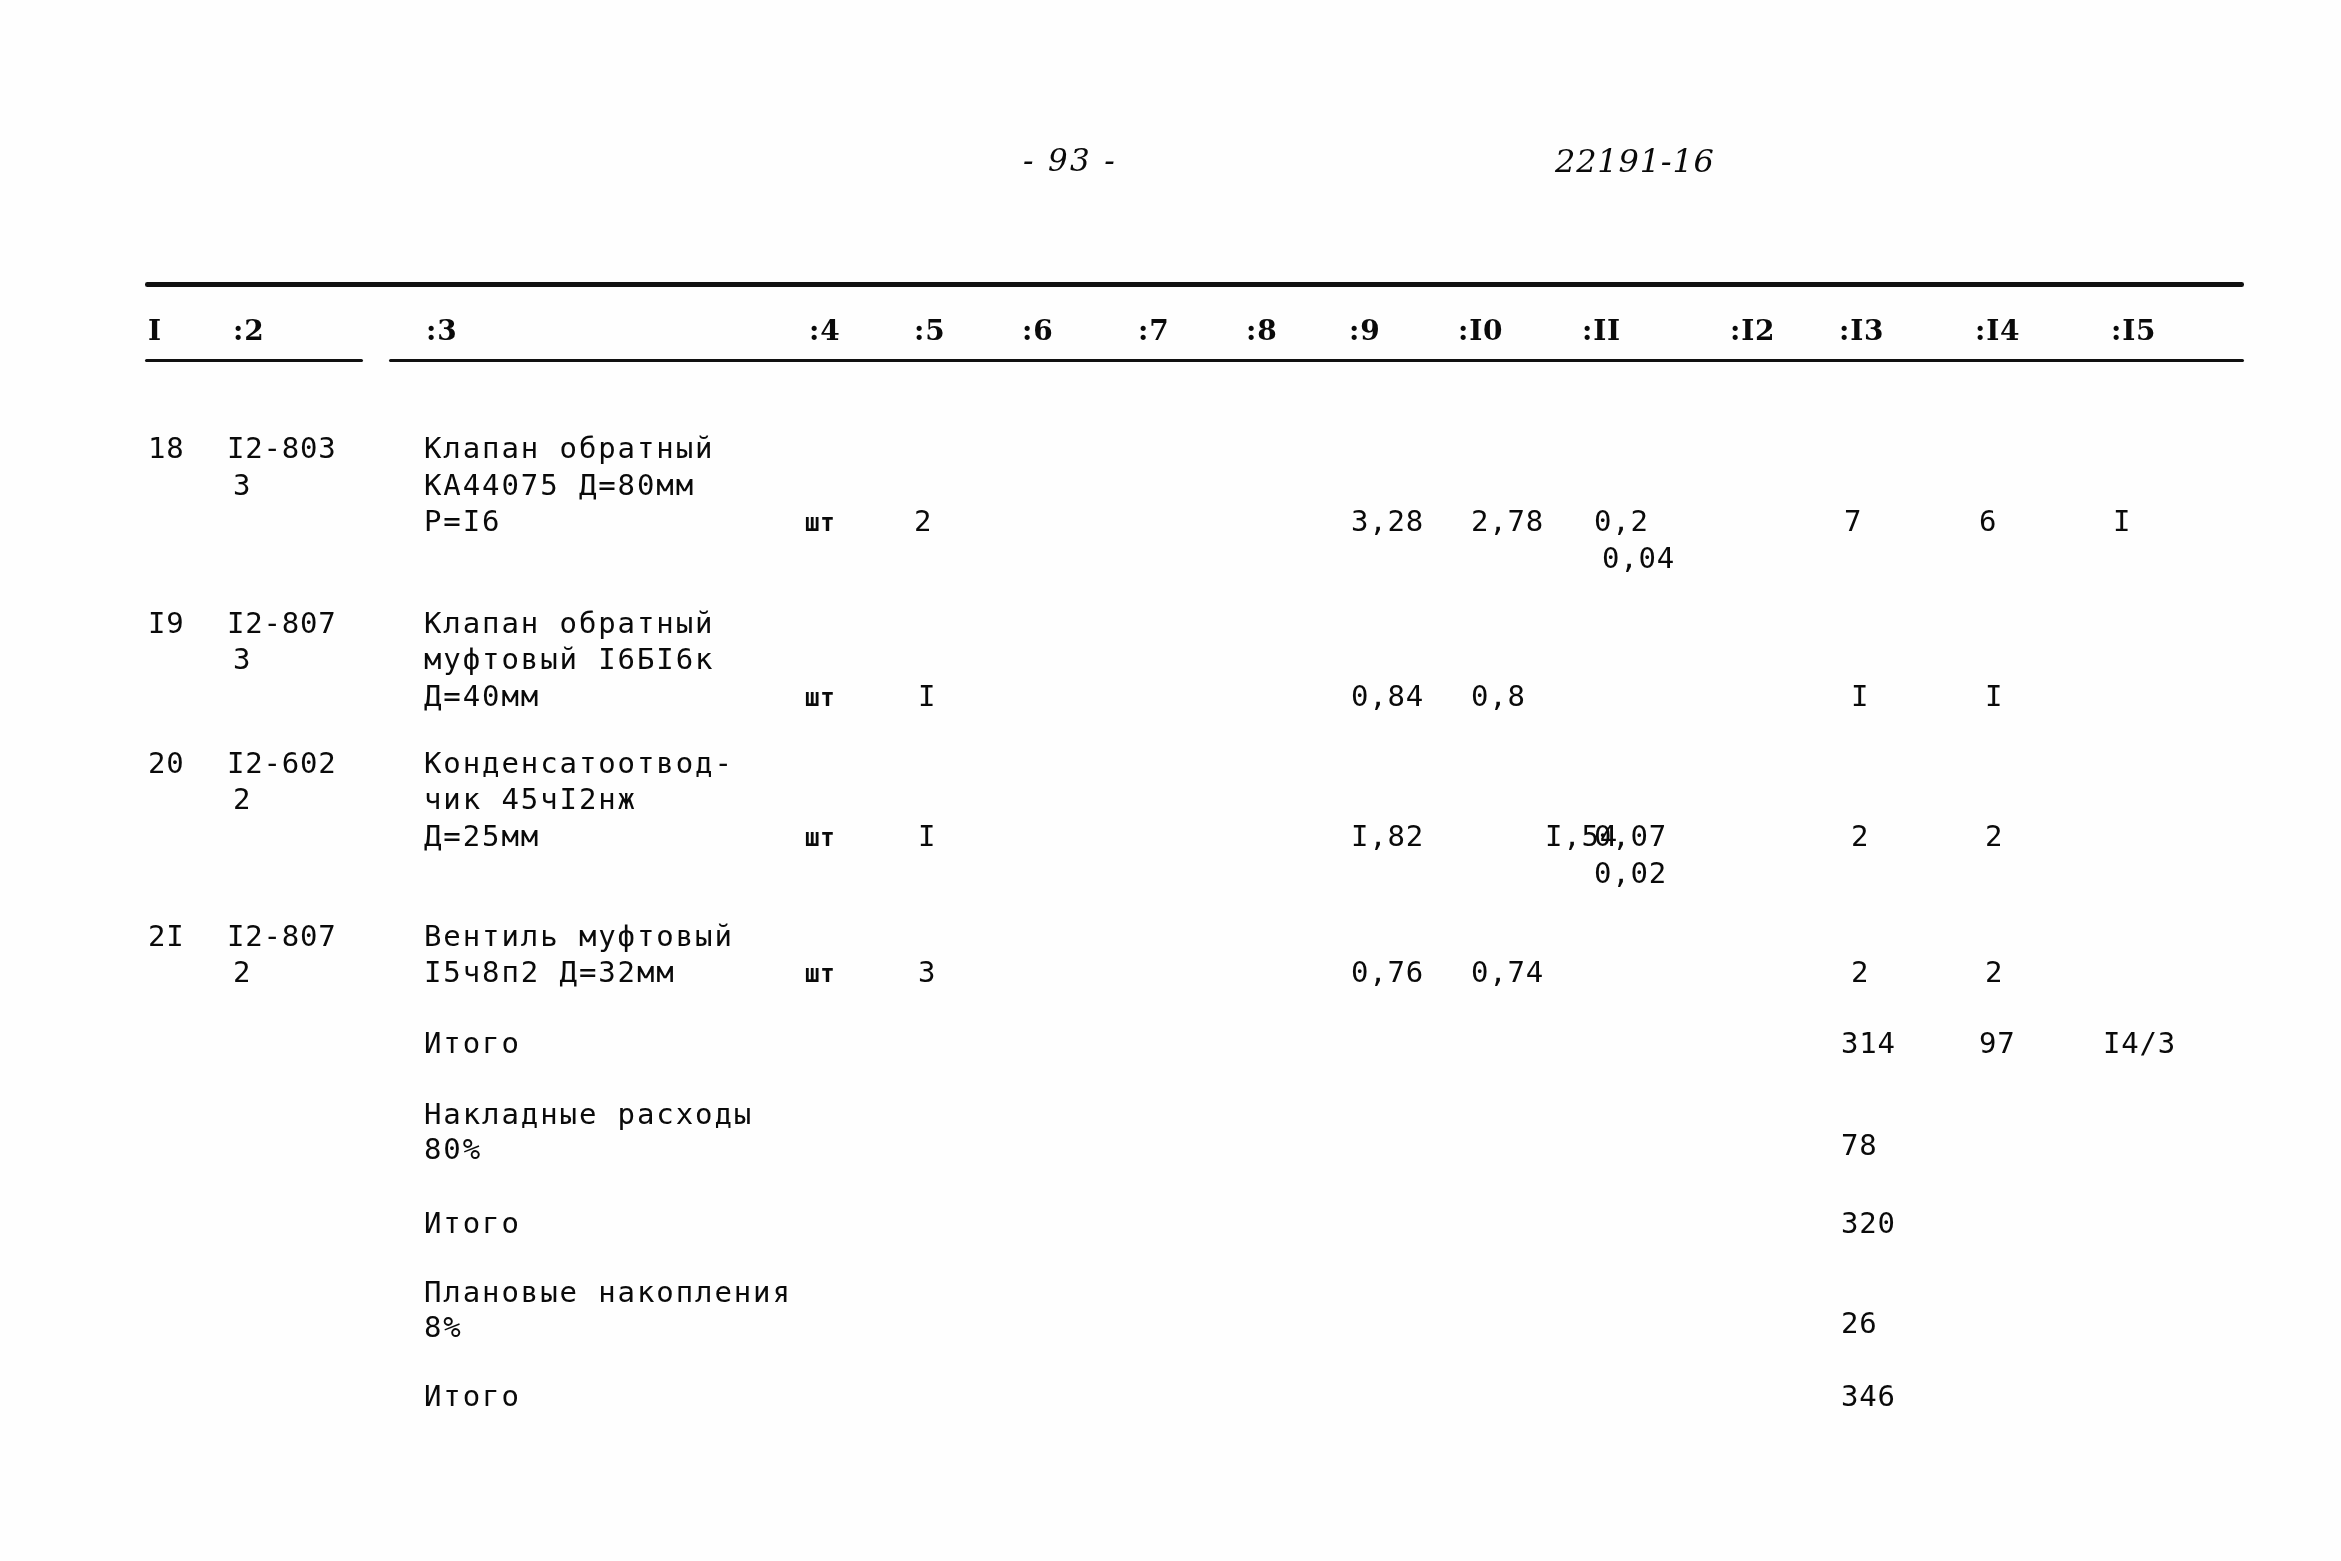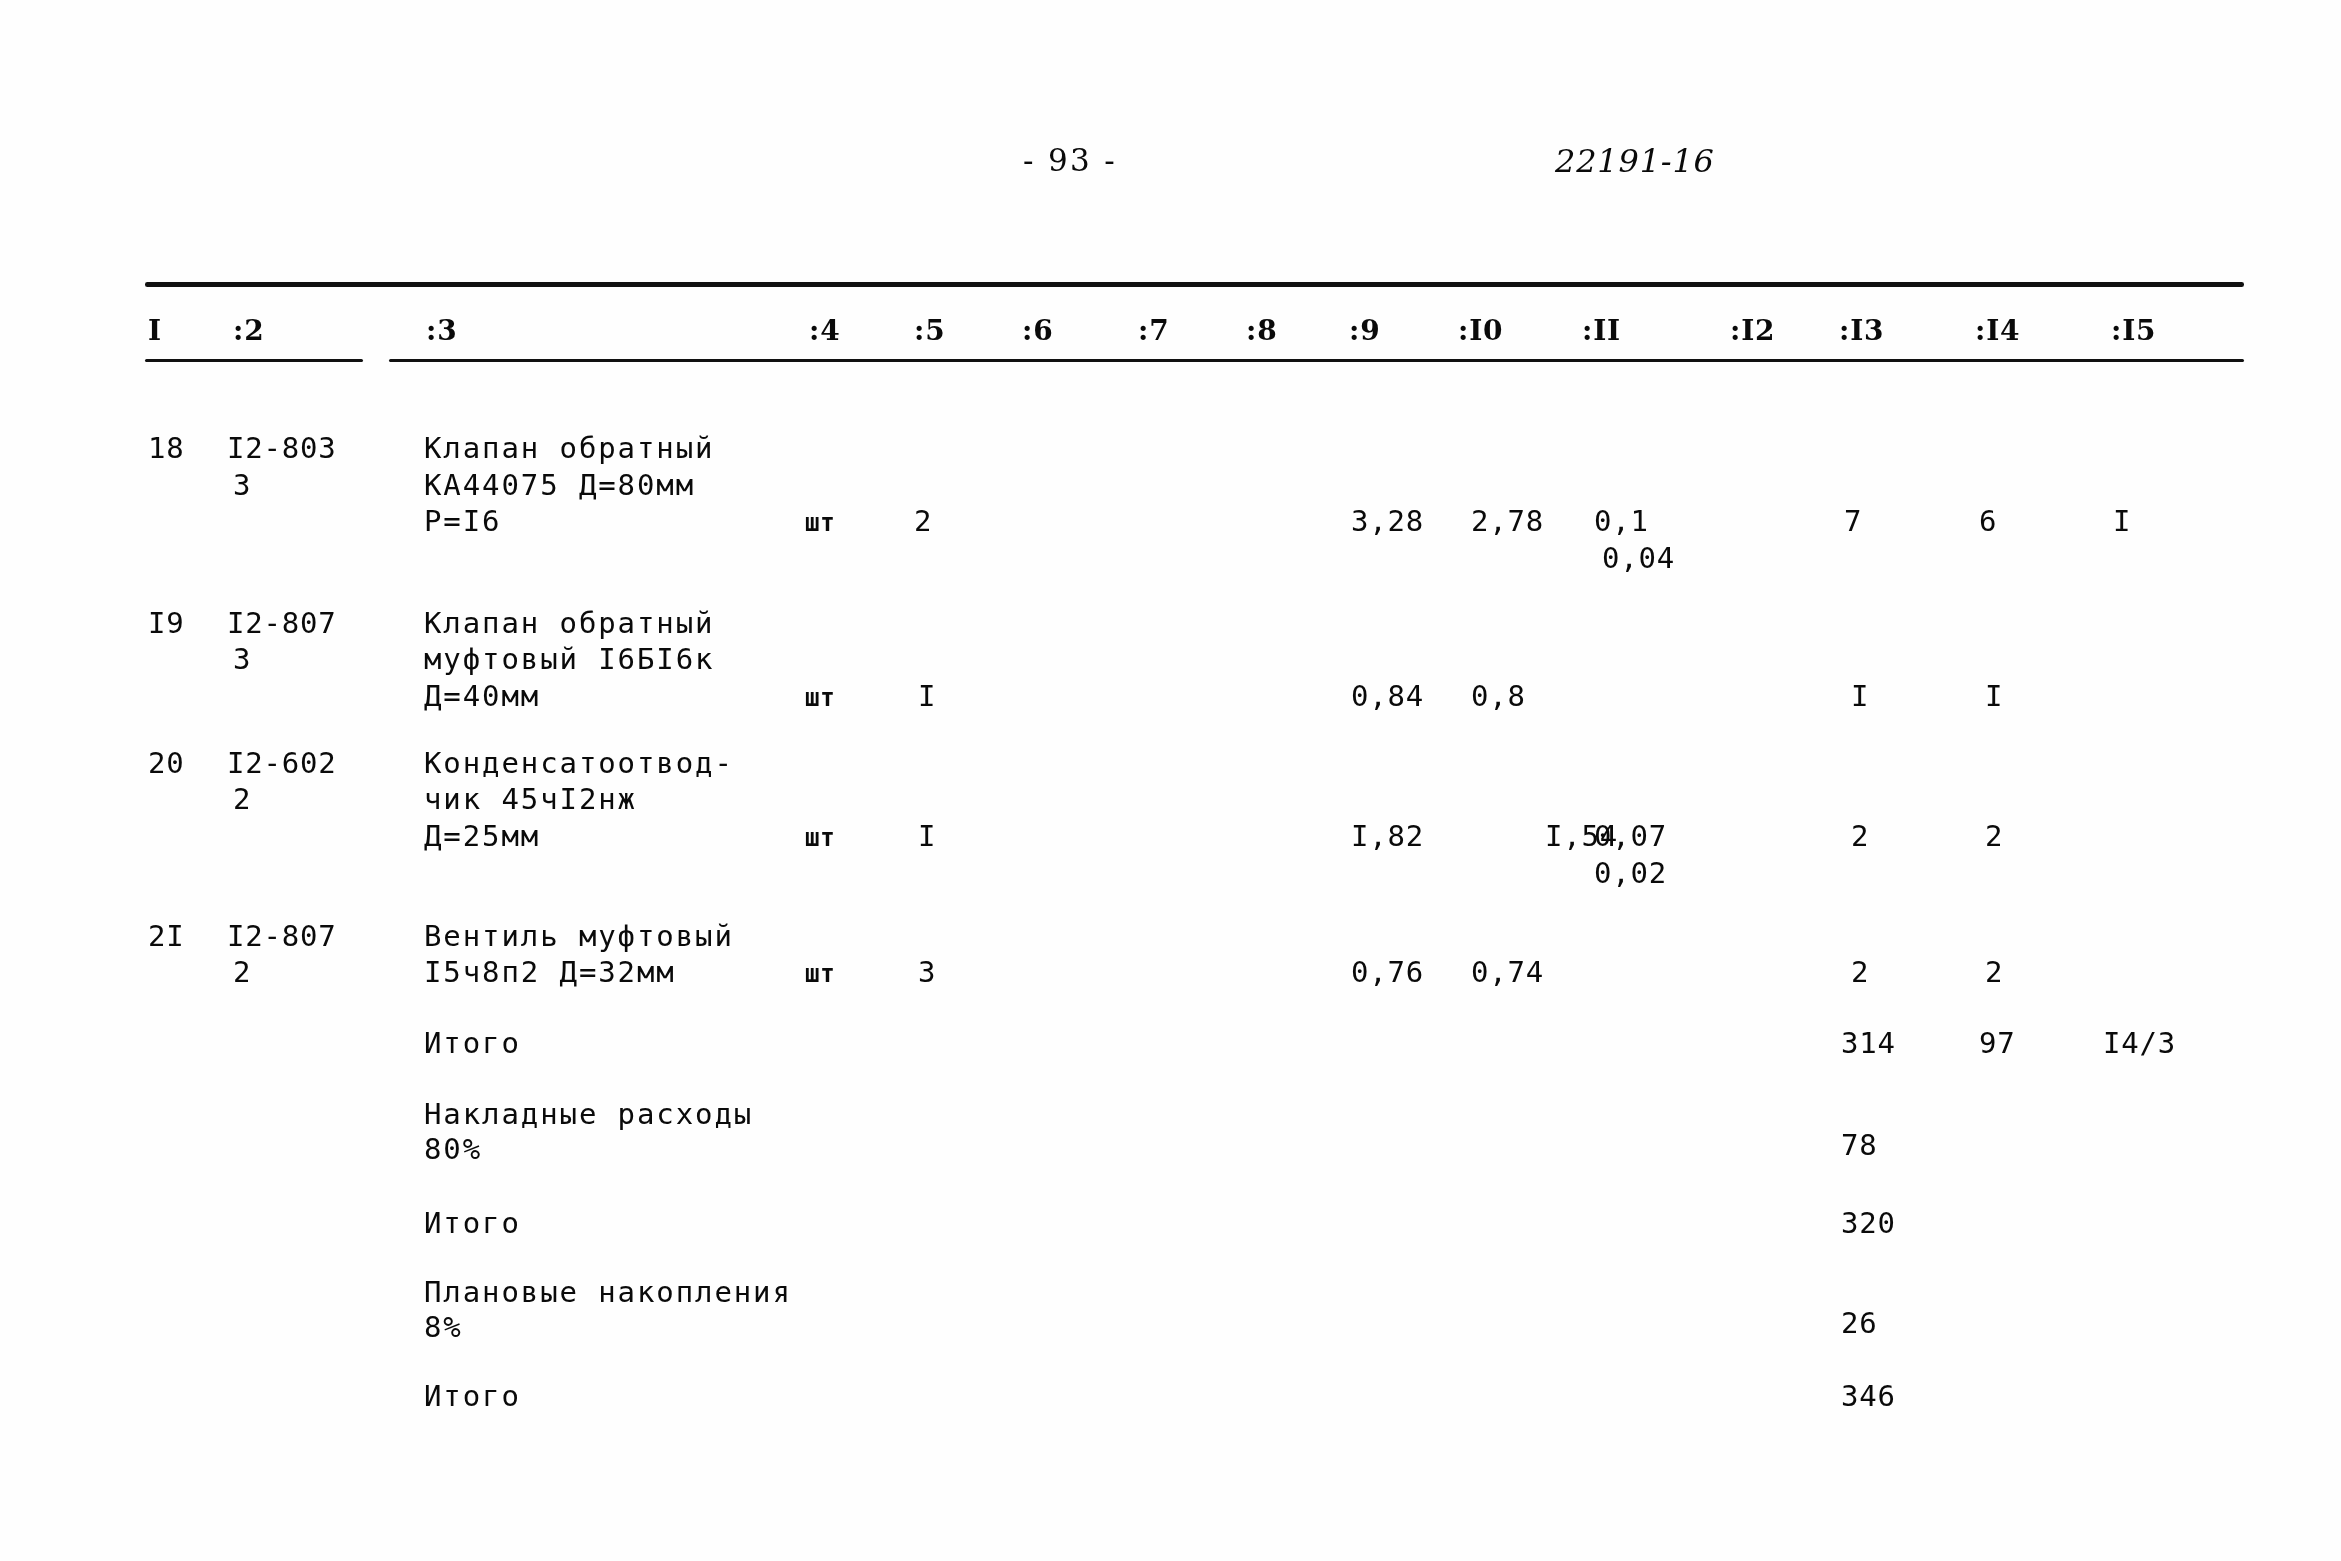--- a/index.html
+++ b/index.html
@@ -53,20 +53,21 @@
     white-space: pre;
     margin-top: 4.7px;
   }
   .page-no {
     position: absolute;
     left: 1023px;
     top: 11px;
     font-size: 31px;
     letter-spacing: 2.3px;
     font-family: "DejaVu Serif", serif;
+    font-style: italic;
   }
   .sheet-id {
     position: absolute;
     left: 1555px;
     top: 11px;
     font-size: 32px;
     letter-spacing: 0.8px;
     font-family: "DejaVu Serif", serif;
     font-style: italic;
   }
@@ -159,21 +160,21 @@
   <div class="cell num" style="left:148px; top:430px">18</div>
   <div class="cell num" style="left:227px; top:430px">I2-803</div>
   <div class="cell num" style="left:233px; top:467px">3</div>
   <div class="cell desc" style="left:424px; top:430px">Клапан обратный</div>
   <div class="cell desc" style="left:424px; top:467px">КА44075 Д=80мм</div>
   <div class="cell desc" style="left:424px; top:503px">Р=I6</div>
   <div class="cell unit" style="left:805px; top:508px">шт</div>
   <div class="cell num" style="left:914px; top:503px">2</div>
   <div class="cell num" style="left:1351px; top:503px">3,28</div>
   <div class="cell num" style="left:1471px; top:503px">2,78</div>
-  <div class="cell num" style="left:1594px; top:503px">0,1</div>
+  <div class="cell num" style="left:1594px; top:503px">0,2</div>
   <div class="cell num" style="left:1602px; top:540px">0,04</div>
   <div class="cell num" style="left:1844px; top:503px">7</div>
   <div class="cell num" style="left:1979px; top:503px">6</div>
   <div class="cell num" style="left:2113px; top:503px">I</div>
 
   <div class="cell num" style="left:148px; top:605px">I9</div>
   <div class="cell num" style="left:227px; top:605px">I2-807</div>
   <div class="cell num" style="left:233px; top:641px">3</div>
   <div class="cell desc" style="left:424px; top:605px">Клапан обратный</div>
   <div class="cell desc" style="left:424px; top:641px">муфтовый I6БI6к</div>

